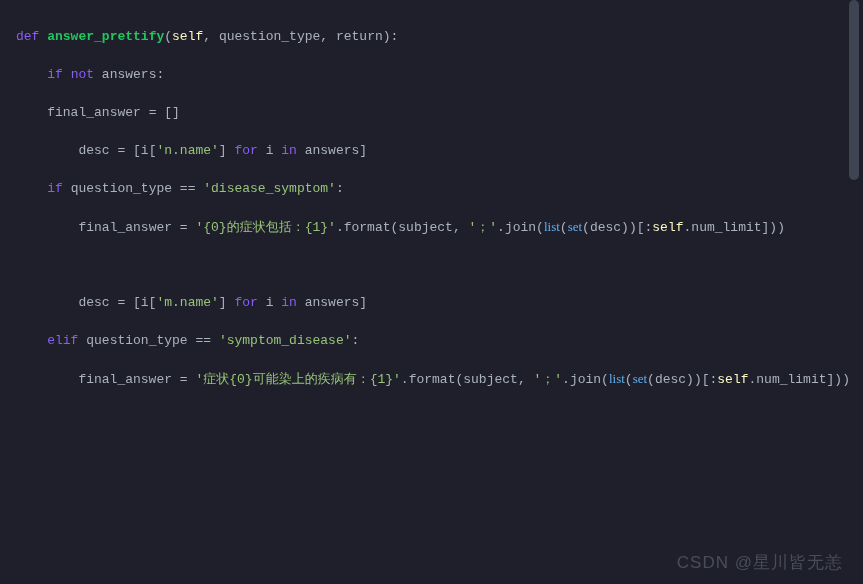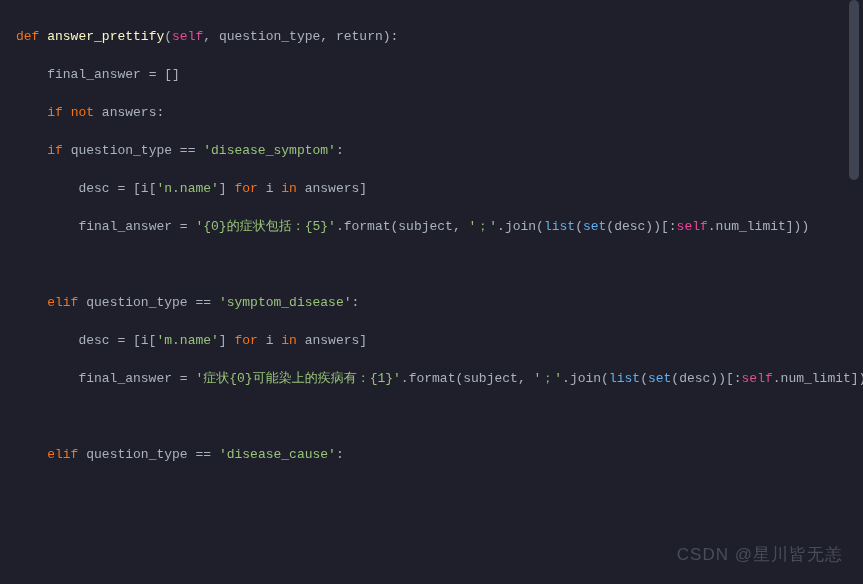--- a/index.html
+++ b/index.html
@@ -9,63 +9,62 @@
       font-size:13px;
       color:#abb2bf;
       line-height:19px;
       width:863px;
       height:584px;
       overflow:hidden;
       position:relative;
     }
     .editor { padding:8px 0 0 16px; white-space:pre; }
     .line { height:19px; }
-    .kw { color:#f97316; }       
-    .self { color:#ec4899;font-family:Liberation Mono, monospace; }
-    .fn { color:#fef9c3; }       
-    .call { color:#61afef; }
+    .kw { color:#8b5cf6; }       
+    .self { color:#fef9c3;font-family:Liberation Mono, monospace; }
+    .fn { color:#22c55e;font-weight:bold; }       
+    .call { color:#61afef;font-family:Liberation Serif, serif; }
     .str { color:#98c379; }
     .num { color:#d19a66; }
     .punc { color:#abb2bf; }
     .scrollbar {
       position:absolute; right:2px; top:0; width:10px; height:100%;
       background:transparent;
     }
     .scroll-thumb {
       position:absolute; right:2px; top:0; width:10px; height:180px;
       background:#3e4451; border-radius:5px;
     }
     .watermark {
       position:absolute;
       right:20px;
-      bottom:20px;
+      bottom:12px;
       color:#6b7280;
       opacity:0.55;
       font-size:17px;
       font-family:"Microsoft YaHei","PingFang SC",sans-serif;
       letter-spacing:1px;
       pointer-events:none;
     }
   </style>
 </head>
 <body>
 
 <div class="editor">
 <div class="line"><span class="kw">def</span> <span class="fn">answer_prettify</span><span class="punc">(</span><span class="self">self</span><span class="punc">, </span><span>question_type</span><span class="punc">, </span><span>return</span><span class="punc">):</span></div>
+<div class="line">    <span class="kw">if</span> <span class="kw">not</span><span> answers:</span></div>
 <div class="line">    <span>final_answer = []</span></div>
-<div class="line">    <span class="kw">if</span> <span class="kw">not</span><span> answers:</span></div>
+<div class="line">        <span>desc = [i[</span><span class="str">'n.name'</span><span>] </span><span class="kw">for</span><span> i </span><span class="kw">in</span><span> answers]</span></div>
 <div class="line">    <span class="kw">if</span> question_type == <span class="str">'disease_symptom'</span><span class="punc">:</span></div>
-<div class="line">        <span>desc = [i[</span><span class="str">'n.name'</span><span>] </span><span class="kw">for</span><span> i </span><span class="kw">in</span><span> answers]</span></div>
-<div class="line">        <span>final_answer = </span><span class="str">'{0}的症状包括：{5}'</span><span>.format(subject, </span><span class="str">'；'</span><span>.join(</span><span class="call">list</span>(<span class="call">set</span><span>(desc))[:</span><span class="self">self</span><span>.num_limit]))</span></div>
+<div class="line">        <span>final_answer = </span><span class="str">'{0}的症状包括：{1}'</span><span>.format(subject, </span><span class="str">'；'</span><span>.join(</span><span class="call">list</span>(<span class="call">set</span><span>(desc))[:</span><span class="self">self</span><span>.num_limit]))</span></div>
 <div class="line"> </div>
+<div class="line">        desc = [i[<span class="str">'m.name'</span>] <span class="kw">for</span> i <span class="kw">in</span> answers]</div>
 <div class="line">    <span class="kw">elif</span> question_type == <span class="str">'symptom_disease'</span><span class="punc">:</span></div>
-<div class="line">        desc = [i[<span class="str">'m.name'</span>] <span class="kw">for</span> i <span class="kw">in</span> answers]</div>
 <div class="line">        final_answer = <span class="str">'症状{0}可能染上的疾病有：{1}'</span>.format(subject, <span class="str">'；'</span>.join(<span class="call">list</span>(<span class="call">set</span>(desc))[:<span class="self">self</span>.num_limit]))</div>
 <div class="line"> </div>
-<div class="line">    <span class="kw">elif</span> question_type == <span class="str">'disease_cause'</span><span class="punc">:</span></div>
 
 
 
 
 
 
 
 
 
 

